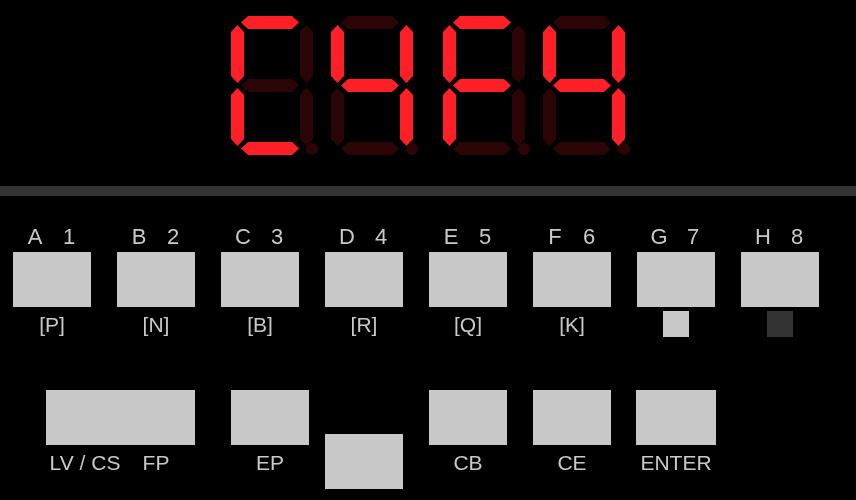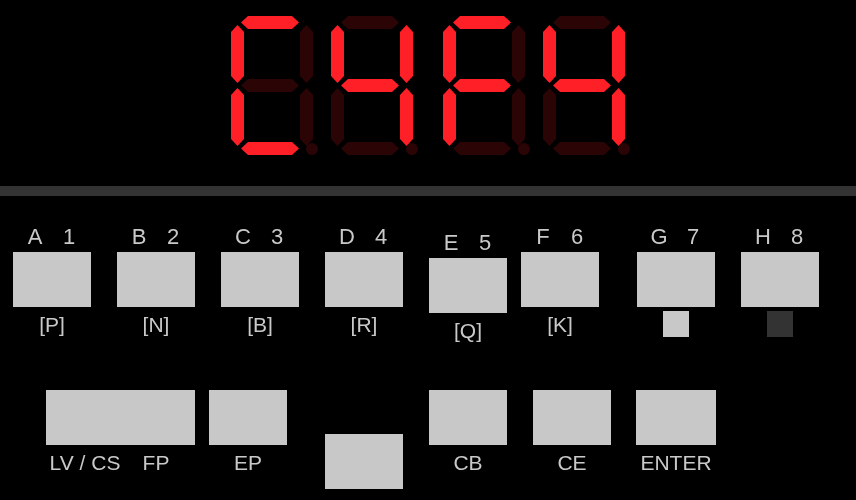--- a/index.html
+++ b/index.html
@@ -225,26 +225,26 @@
       <div class="key-col row-top" style="left: 208px;">
         <div class="key-top-label"><span class="lab-letter">C</span><span class="lab-num">3</span></div>
         <div class="key-btn"></div>
         <div class="key-bot-label">[B]</div>
       </div>
       <div class="key-col row-top" style="left: 312px;">
         <div class="key-top-label"><span class="lab-letter">D</span><span class="lab-num">4</span></div>
         <div class="key-btn"></div>
         <div class="key-bot-label">[R]</div>
       </div>
-      <div class="key-col row-top" style="left: 416px; margin-top: 6px;">
+      <div class="key-col row-top" style="left: 416px;">
         <div class="key-top-label"><span class="lab-letter">E</span><span class="lab-num">5</span></div>
         <div class="key-btn"></div>
         <div class="key-bot-label">[Q]</div>
       </div>
-      <div class="key-col row-top" style="left: 508px;">
+      <div class="key-col row-top" style="left: 520px;">
         <div class="key-top-label"><span class="lab-letter">F</span><span class="lab-num">6</span></div>
         <div class="key-btn"></div>
         <div class="key-bot-label">[K]</div>
       </div>
       <div class="key-col row-top" style="left: 624px;">
         <div class="key-top-label"><span class="lab-letter">G</span><span class="lab-num">7</span></div>
         <div class="key-btn"></div>
         <div class="led-indicator lit"></div>
       </div>
       <div class="key-col row-top" style="left: 728px;">
@@ -255,21 +255,21 @@
     </div>
   <div id="keypad-bottom-row">
       <div class="key-col row-bottom" style="left: 0px; padding-left: 33px;">
         <div class="key-btn"></div>
         <div class="key-bot-label">LV / CS</div>
       </div>
       <div class="key-col row-bottom" style="left: 104px;">
         <div class="key-btn"></div>
         <div class="key-bot-label">FP</div>
       </div>
-      <div class="key-col row-bottom" style="left: 196px;">
+      <div class="key-col row-bottom" style="left: 218px;">
         <div class="key-btn"></div>
         <div class="key-bot-label">EP</div>
       </div>
       <div class="key-col row-bottom" style="left: 312px; margin-top: 44px;">
         <div class="key-btn"></div>
         <div class="key-bot-label">MM</div>
       </div>
       <div class="key-col row-bottom" style="left: 416px;">
         <div class="key-btn"></div>
         <div class="key-bot-label">CB</div>

